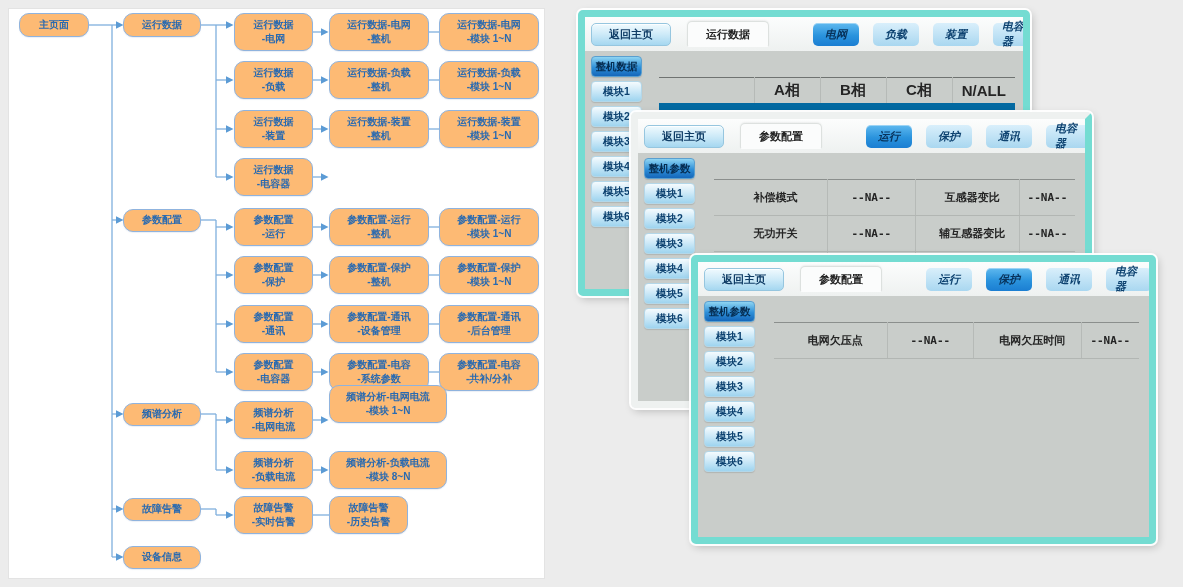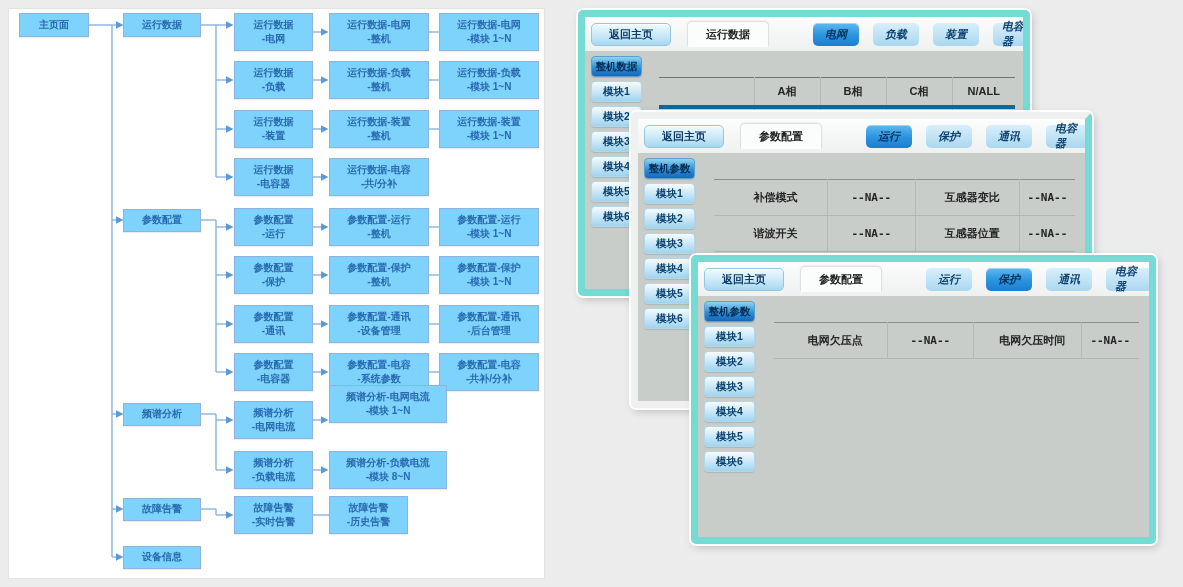--- a/index.html
+++ b/index.html
@@ -13,23 +13,23 @@
   #stage { position:absolute; left:0; top:0; width:1183px; height:587px; }
 
   
   .fc-panel {
     position:absolute; left:8px; top:8px; width:537px; height:571px;
     background:#ffffff; border:1px solid #e3e3e3;
   }
   .fc-svg { position:absolute; left:0; top:0; width:537px; height:571px; }
   .fbox {
     position:absolute;
-    background:#7dd3fc;
+    background:#fdba74;
     border:1.4px solid #8fb3de;
-    border-radius:0;
+    border-radius:10px;
     color:#2a6ab0;
     font-weight:bold;
     font-size:10px;
     line-height:1.45;
     display:flex; align-items:center; justify-content:center;
     text-align:center;
     white-space:pre-line;
     box-shadow:0 1px 1px rgba(120,150,190,.15);
   }
 
@@ -108,23 +108,23 @@
     color:#052c50;
   }
   .content { flex:1; position:relative; }
 
   
   table { border-collapse:collapse; }
   .dtable1 { margin:26px 8px 0 12px; width:356px; table-layout:fixed; }
   .dtable1 thead tr { border-top:1.5px solid #6f7371; }
   .dtable1 th, .dtable1 td {
     height:29px;
-    border-bottom:4px solid #0369a1;
+    border-bottom:7px solid #0369a1;
     border-right:1px solid #b6bab7;
-    font-size:11px; color:#252525;
+    font-size:15px; color:#252525;
     text-align:center; font-weight:bold;margin-left:36px;
   }
   .dtable1 th:last-child, .dtable1 td:last-child { border-right:none; }
   .dtable1 td:first-child, .dtable1 th:first-child { text-align:left; padding-left:8px; }
 
   
   .ptable { margin:26px 10px 0 14px; table-layout:fixed; }
   .ptable tr:first-child td { border-top:1.5px solid #8b8f8d; }
   .ptable td {
     height:36px;
@@ -214,22 +214,20 @@
     <div class="fbox" style="left:430px;top:52px;width:100px;height:38px">运行数据-负载
 -模块 1~N</div>
     <div class="fbox" style="left:225px;top:101px;width:79px;height:38px">运行数据
 -装置</div>
     <div class="fbox" style="left:320px;top:101px;width:100px;height:38px">运行数据-装置
 -整机</div>
     <div class="fbox" style="left:430px;top:101px;width:100px;height:38px">运行数据-装置
 -模块 1~N</div>
     <div class="fbox" style="left:225px;top:149px;width:79px;height:38px">运行数据
 -电容器</div>
-    <div class="fbox" style="left:320px;top:149px;width:100px;height:38px">运行数据-电容
--共/分补</div>
 
     <div class="fbox" style="left:114px;top:200px;width:78px;height:23px">参数配置</div>
     <div class="fbox" style="left:225px;top:199px;width:79px;height:38px">参数配置
 -运行</div>
     <div class="fbox" style="left:320px;top:199px;width:100px;height:38px">参数配置-运行
 -整机</div>
     <div class="fbox" style="left:430px;top:199px;width:100px;height:38px">参数配置-运行
 -模块 1~N</div>
     <div class="fbox" style="left:225px;top:247px;width:79px;height:38px">参数配置
 -保护</div>
@@ -352,20 +350,26 @@
               <col style="width:58px">
             </colgroup>
           <tbody>
             <tr>
               <td class="lbl">补偿模式</td>
               <td class="val">--NA--</td>
               <td class="lbl">互感器变比</td>
               <td class="val">--NA--</td>
             </tr>
             <tr>
+              <td class="lbl">无功开关</td>
+              <td class="val">--NA--</td>
+              <td class="lbl">辅互感器变比</td>
+              <td class="val">--NA--</td>
+            </tr>
+            <tr>
               <td class="lbl">谐波开关</td>
               <td class="val">--NA--</td>
               <td class="lbl">互感器位置</td>
               <td class="val">--NA--</td>
             </tr>
           </tbody>
         </table>
       </div>
     </div>
   </div>

